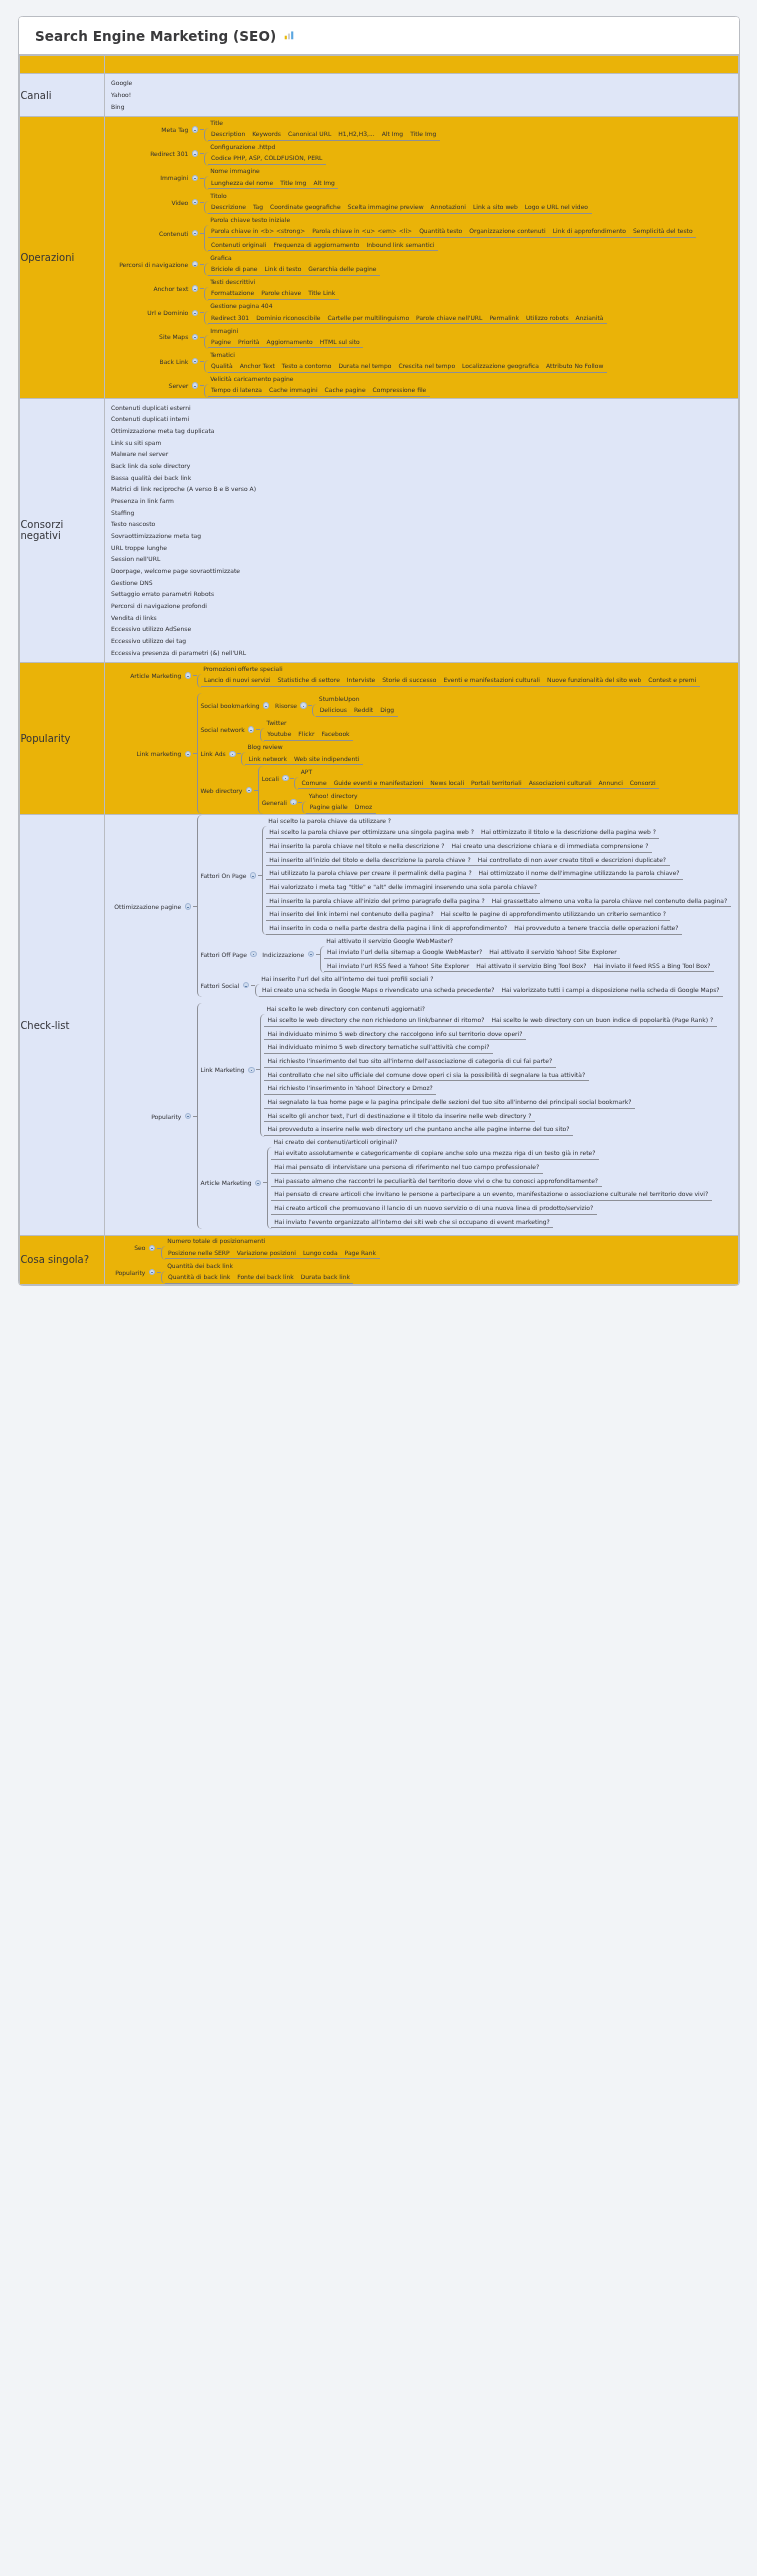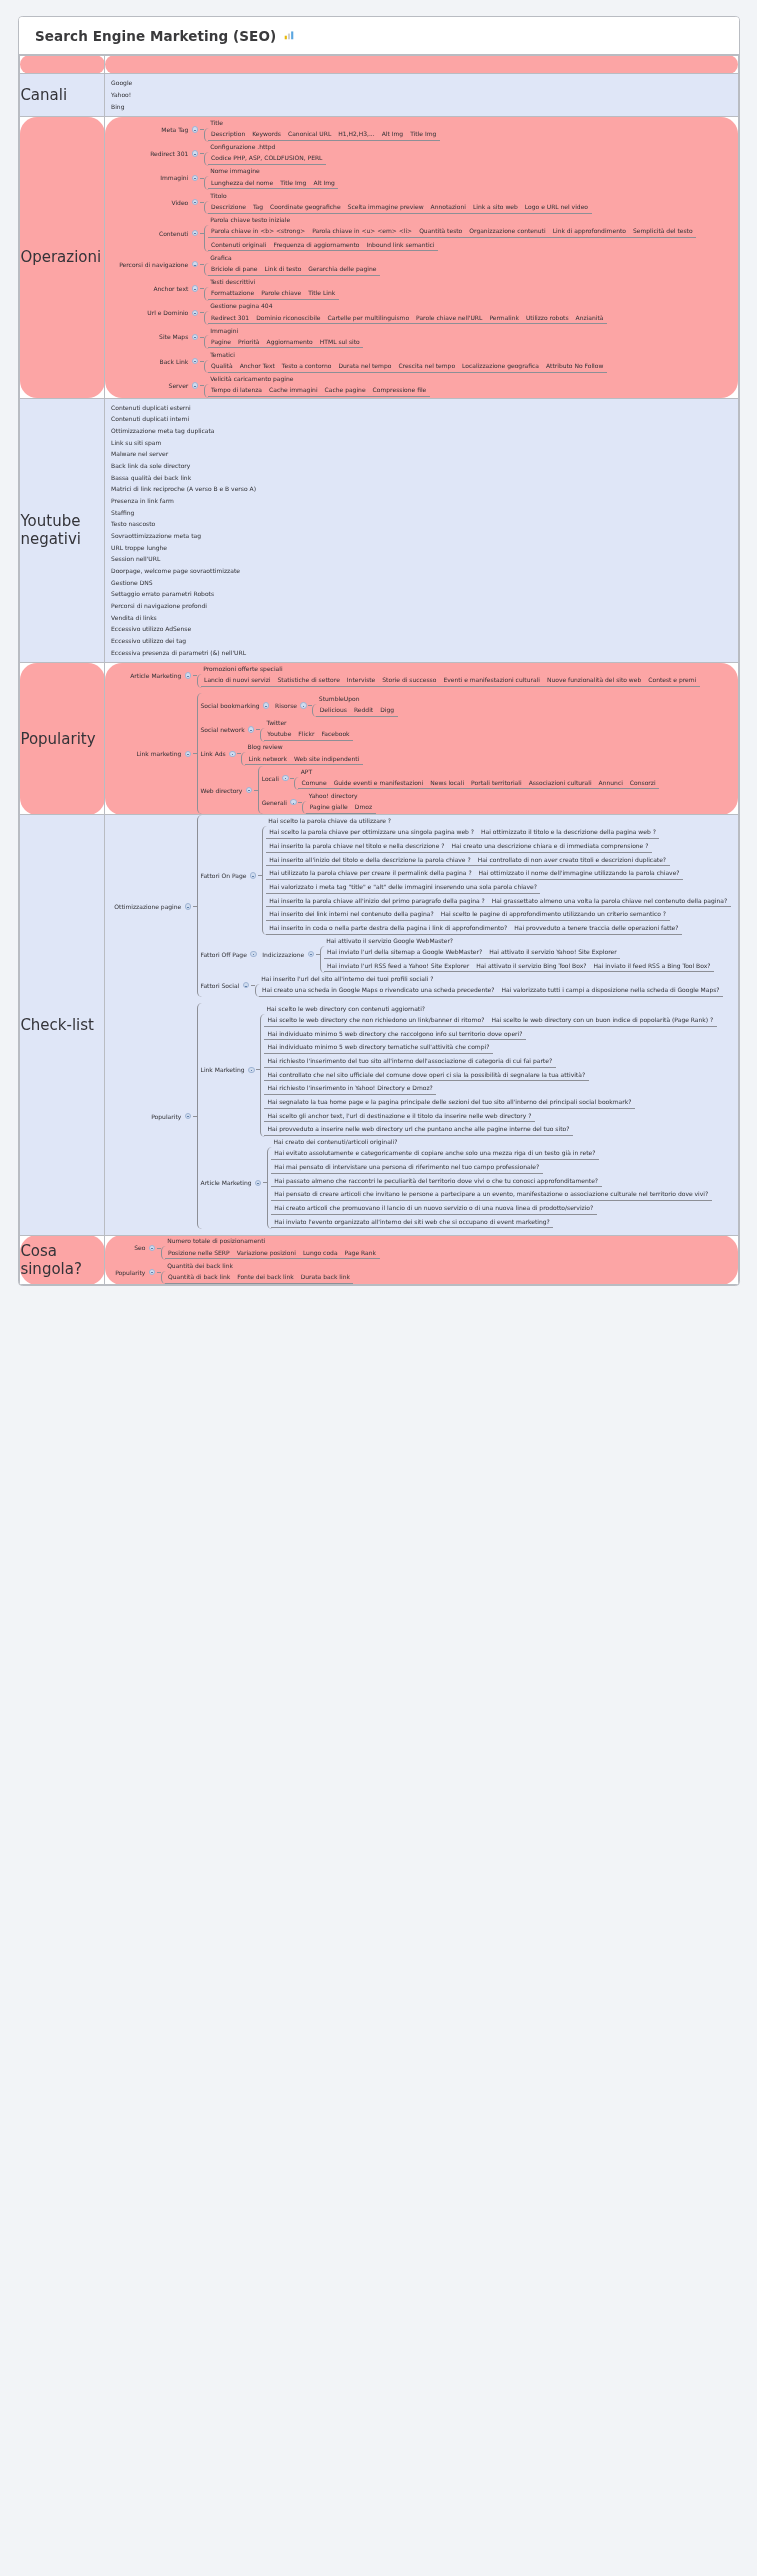--- a/index.html
+++ b/index.html
@@ -48,26 +48,26 @@
   }
   table.mindmap > tbody > tr > td {
     border: 0.7px solid #b9bcc2;
     vertical-align: middle;
     padding: 0;
   }
   td.rowlabel {
     width: 85px;
     text-align: left;
     padding: 5.7px 0 5.7px 10px;
-    font-size: 15px;
+    font-size: 10px;
     color: #333338;
   }
   td.rowbody { padding: 2.8px 0 2.8px 2.8px; }
   tr.band td { background: #dfe6f7; }
-  tr.plain td { background: #fca5a5; border-radius: 17px; }
+  tr.plain td { background: #eab308; }
 
   
   .mm { font-size: 0; }
   .leaf {
     display: inline-block;
     font-size: 6px;
     line-height: 9.2px;
     color: #2f2f33;
     padding: 0.7px 3.5px 1.4px 3.5px;
     white-space: nowrap;
@@ -268,21 +268,21 @@
                   <div class="stack">
                     <div class="firstchild">Velicità caricamento pagine</div>
                     <div class="children"><div class="leaf">Tempo di latenza</div><div class="leaf">Cache immagini</div><div class="leaf">Cache pagine</div><div class="leaf">Compressione file</div></div>
                   </div>
                 </div>
               </div>
           </td>
         </tr>
 
         <tr class="band">
-          <td class="rowlabel">Youtube negativi</td>
+          <td class="rowlabel">Consorzi negativi</td>
           <td class="rowbody">
             <div id="fattori-list" class="simple-list">
                 <div class="li">Contenuti duplicati esterni</div>
                 <div class="li">Contenuti duplicati interni</div>
                 <div class="li">Ottimizzazione meta tag duplicata</div>
                 <div class="li">Link su siti spam</div>
                 <div class="li">Malware nel server</div>
                 <div class="li">Back link da sole directory</div>
                 <div class="li">Bassa qualità dei back link</div>
                 <div class="li">Matrici di link reciproche (A verso B e B verso A)</div>

